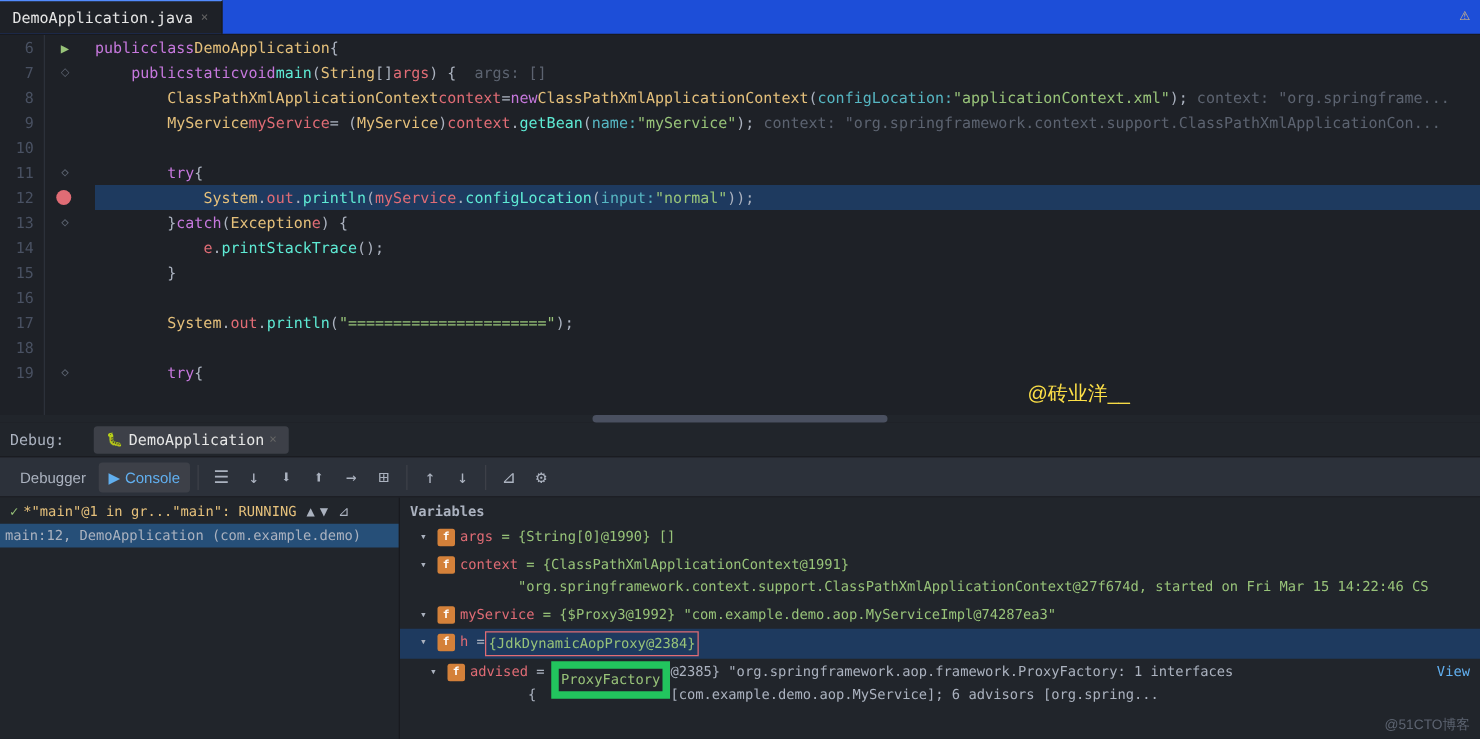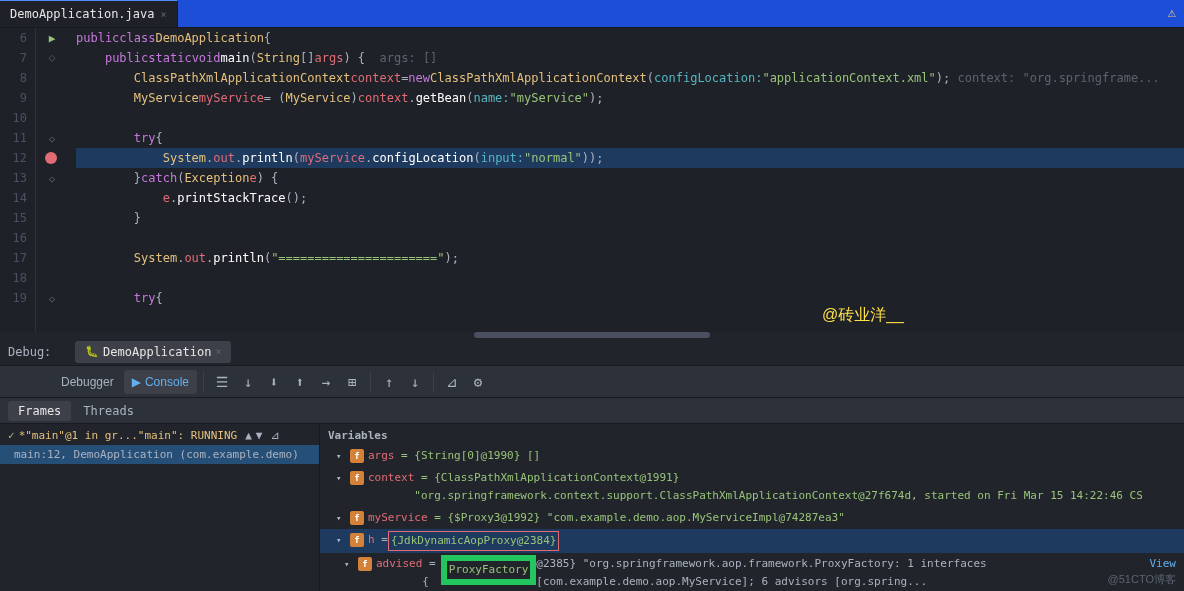--- a/index.html
+++ b/index.html
@@ -93,21 +93,21 @@
       align-items: center;
       position: relative;
     }
 
     .code-line.current-debug {
       background: #1e3a5f;
     }
 
     
     .kw { color: #c678dd; }
-    .fn { color: #ffffff; }
+    .fn { color: #5eead4; }
     .str { color: #98c379; }
     .cls { color: #e5c07b; }
     .var { color: #e06c75; }
     .dim-hint { color: #5c6370; }
     .param-hint { color: #56b6c2; }
     .normal { color: #abb2bf; }
 
     
     .bp-dot {
       width: 12px;
@@ -261,21 +261,21 @@
     
     .frames-panel {
       width: 320px;
       background: #21252b;
       border-right: 1px solid #181a1f;
       overflow-y: auto;
       padding: 2px 0;
     }
 
     .frame-item {
-      padding: 3px 14px;
+      padding: 3px 4px;
       display: flex;
       align-items: center;
       gap: 6px;
       cursor: pointer;
       font-size: 11px;
     }
     .frame-item.selected { background: #264f78; }
 
     .frame-thread {
       display: flex;
@@ -486,20 +486,21 @@
             <span class="normal"> = (</span>
             <span class="cls">MyService</span>
             <span class="normal">) </span>
             <span class="var">context</span>
             <span class="normal">.</span>
             <span class="fn">getBean</span>
             <span class="normal">(</span>
             <span class="param-hint"> name: </span>
             <span class="str">"myService"</span>
             <span class="normal">);&nbsp;</span>
+            <span class="dim-hint">context: "org.springframework.context.support.ClassPathXmlApplicationCon...</span>
         </div>
 
         <div class="code-line"></div>
 
         <div class="code-line">
           <span class="normal">&nbsp;&nbsp;&nbsp;&nbsp;&nbsp;&nbsp;&nbsp;&nbsp;</span>
             <span class="kw">try</span>
             <span class="normal"> {</span>
         </div>
 
@@ -578,45 +579,41 @@
     <div class="debug-tab-bar">
       <span class="debug-label">Debug:</span>
       <div class="debug-tab active">
         <span style="font-size:11px; color:#61afef;">🐛</span>
         <span>DemoApplication</span>
         <span class="debug-tab-close">×</span>
       </div>
     </div>
 
     <div class="debug-toolbar">
-      <div class="toolbar-btn" style="width:auto; padding:0 8px; color:#abb2bf; font-family:sans-serif; font-size:12px;margin-left:45px;">Debugger</div>
+      <div class="toolbar-btn" style="width:auto; padding:0 8px; color:#abb2bf; font-family:sans-serif; font-size:12px;">Debugger</div>
       <div class="toolbar-btn active-btn" style="width:auto; padding:0 8px; font-family:sans-serif; font-size:12px; background:#3d4048; display:flex; align-items:center; gap:4px;">
         <span>▶</span>
         <span>Console</span>
       </div>
       <div class="toolbar-sep"></div>
 
       <div class="toolbar-btn" title="Menu">☰</div>
       <div class="toolbar-btn" title="Step Over">↓</div>
       <div class="toolbar-btn" title="Step Into">⬇</div>
       <div class="toolbar-btn" title="Step Out">⬆</div>
       <div class="toolbar-btn" title="Run to Cursor">→</div>
       <div class="toolbar-btn" title="Evaluate">⊞</div>
       <div class="toolbar-sep"></div>
       <div class="toolbar-btn" title="Up">↑</div>
       <div class="toolbar-btn" title="Down">↓</div>
       <div class="toolbar-sep"></div>
       <div class="toolbar-btn" title="Filter">⊿</div>
       <div class="toolbar-btn" title="Settings">⚙</div>
     </div>
 
-    <div class="sub-tabs">
-      <div class="sub-tab active">Frames</div>
-      <div class="sub-tab">Threads</div>
-    </div>
 
     <div class="debug-content">
 
       <div class="frames-panel">
 
         <div class="frame-thread">
           <span style="color:#98c379;">✓</span>
           <span>*"main"@1 in gr..."main": RUNNING</span>
           <span style="margin-left:4px; color:#abb2bf;">▲</span>
           <span style="color:#abb2bf;">▼</span>

